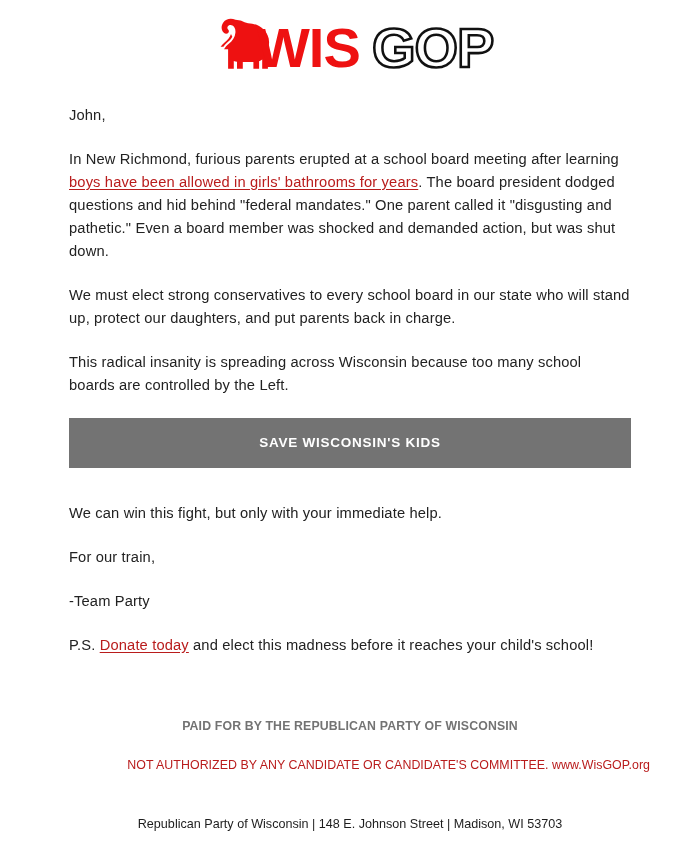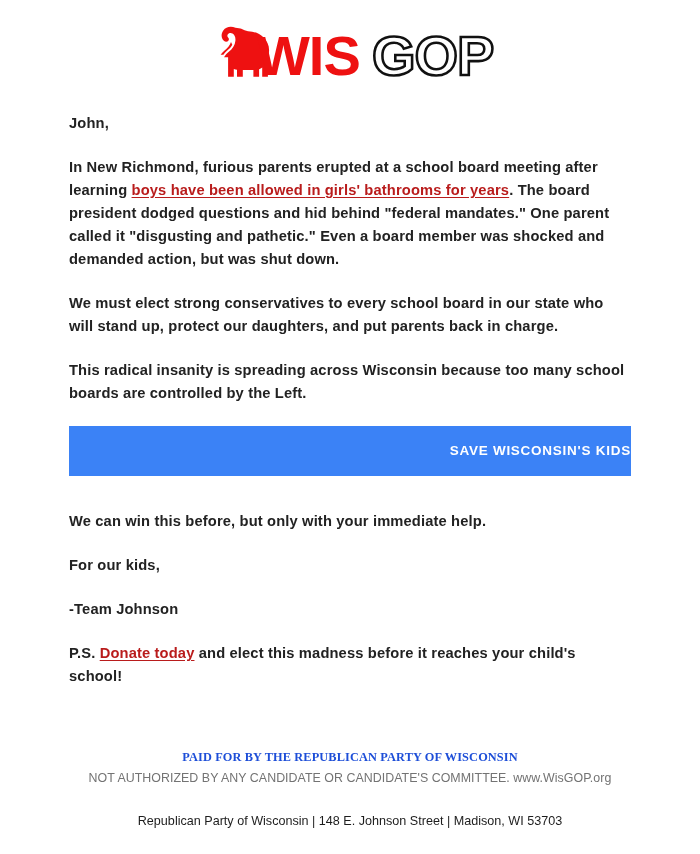--- a/index.html
+++ b/index.html
@@ -17,34 +17,33 @@
   .email-wrap {
     width: 700px;
     box-sizing: border-box;
     padding: 0;
   }
 
   
   .logo-header {
     width: 100%;
     text-align: center;
-    padding-top: 20px;
+    padding-top: 12px;
     padding-bottom: 10px;
   }
   .logo-lockup {
     display: inline-block;
     line-height: 0;
   }
 
   
   .content {
     width: 562px;
     margin: 0 auto;
     padding-top: 10px;
-    font-weight: bold;
   }
   p.para {
     margin: 0 0 21px 0;
     font-size: 14.7px;
     line-height: 23px;
     color: #222222;
     letter-spacing: 0.01em;
   }
   a.elink {
     color: #b91c1c;
@@ -54,55 +53,55 @@
 
   
   .cta-wrap {
     width: 562px;
     margin: 11px auto 24px auto;
   }
   .cta-button {
     display: block;
     width: 100%;
     box-sizing: border-box;
-    background: #3b82f6;
+    background: #737373;
     color: #ffffff;
-    text-align: right;
+    text-align: center;
     font-size: 13.5px;
     font-weight: bold;
     letter-spacing: 0.055em;
     padding: 17px 0 18px 0;
     text-decoration: none;
     border: 0;
     cursor: pointer;
     font-family: "Liberation Sans", sans-serif;
   }
 
   
   .footer {
     width: 600px;
     margin: 0 auto;
     text-align: center;
     padding-top: 40px;
   }
   .footer-paid {
     font-size: 12.3px;
     font-weight: bold;
-    color: #1d4ed8;
+    color: #737373;
     letter-spacing: 0.012em;
-    margin: 0 0 4px 0;
+    margin: 0 0 22px 0;
     line-height: 17px;
-    font-family: Liberation Serif, serif;
   }
   .footer-notauth {
     font-size: 12.4px;
-    color: #737373;
-    margin: 0 0 26px 0;
+    color: #b91c1c;
+    margin: 0 0 42px 0;
     line-height: 17px;
     letter-spacing: 0.003em;
+    text-align: right;
   }
   .footer-address {
     font-size: 12.6px;
     color: #1d1d1d;
     margin: 0 0 28px 0;
     line-height: 17px;
   }
 </style>
 </head>
 <body>
@@ -136,25 +135,25 @@
     <p class="para">This radical insanity is spreading across Wisconsin because too many school boards are controlled by the Left.</p>
 
   </div>
 
   <div class="cta-wrap">
     <a class="cta-button" href="#">SAVE WISCONSIN'S KIDS</a>
   </div>
 
   <div class="content">
 
-    <p class="para">We can win this before, but only with your immediate help.</p>
+    <p class="para">We can win this fight, but only with your immediate help.</p>
 
-    <p class="para">For our kids,</p>
+    <p class="para">For our train,</p>
 
-    <p class="para">-Team Johnson</p>
+    <p class="para">-Team Party</p>
 
     <p class="para"><span>P.S. </span><a class="elink" href="#">Donate today</a><span> and elect this madness before it reaches your child's school!</span></p>
   </div>
 
   <div class="footer">
     <div class="footer-paid">PAID FOR BY THE REPUBLICAN PARTY OF WISCONSIN</div>
     <div class="footer-notauth">NOT AUTHORIZED BY ANY CANDIDATE OR CANDIDATE'S COMMITTEE. www.WisGOP.org</div>
     <div class="footer-address">Republican Party of Wisconsin | 148 E. Johnson Street | Madison, WI 53703</div>
 
   </div>

